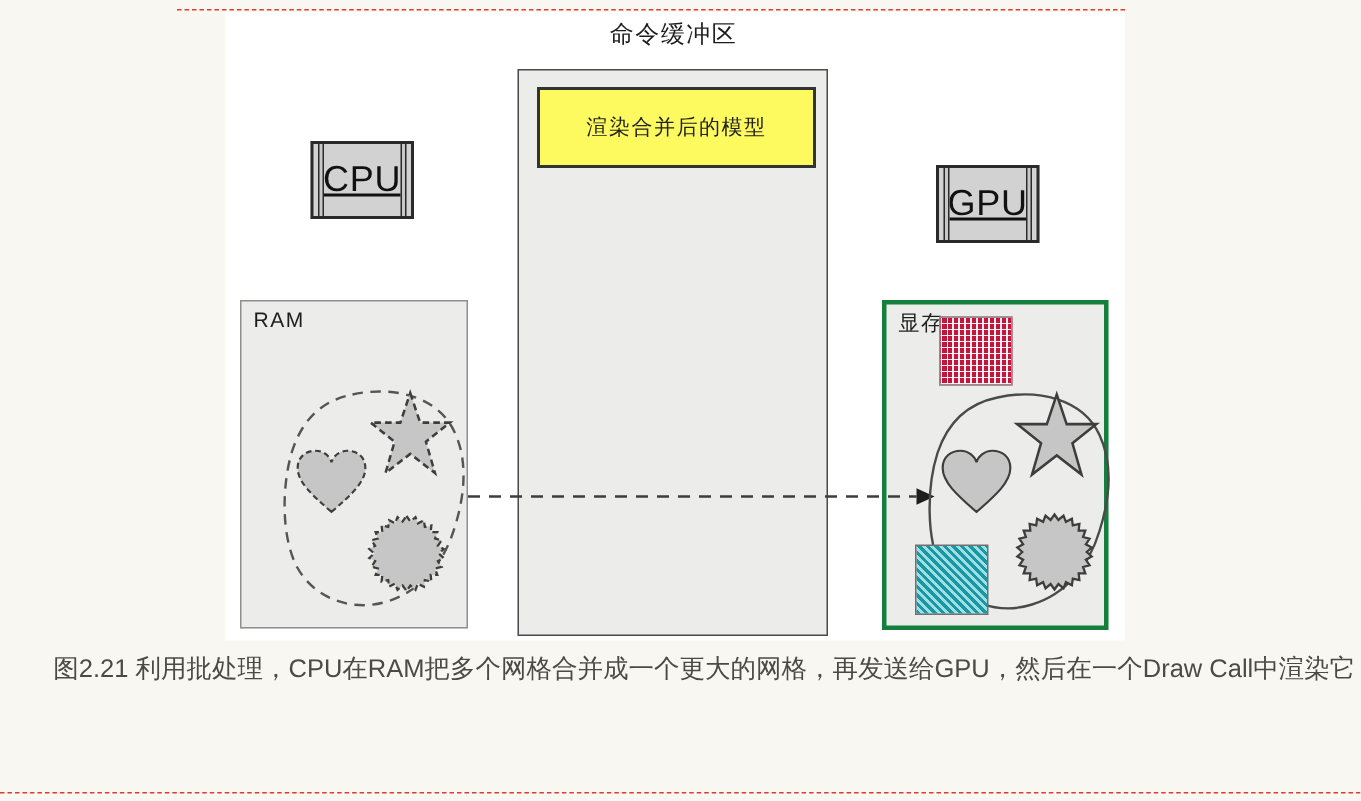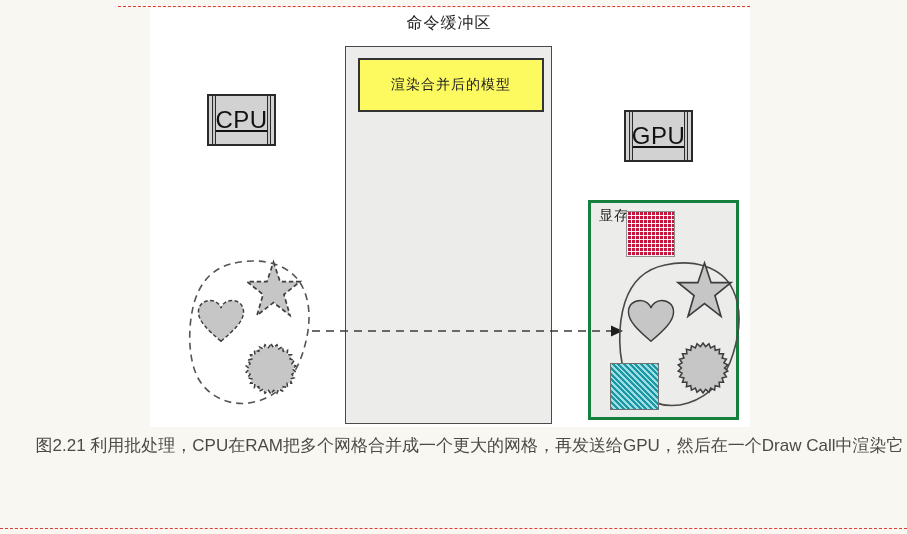--- a/index.html
+++ b/index.html
@@ -113,20 +113,23 @@
     <div class="rail right"></div>
     <span class="label">CPU</span>
   </div>
 
   <div id="gpu-chip" class="chip">
     <div class="rail left"></div>
     <div class="rail right"></div>
     <span class="label">GPU</span>
   </div>
 
+  <div id="ram-box" class="box">
+    <span class="mem-label">RAM</span>
+  </div>
 
   <div id="vram-box" class="box">
     <span class="mem-label">显存</span>
   </div>
 
   <svg id="shape-overlay" viewBox="0 0 907 534" xmlns="http://www.w3.org/2000/svg">
     <defs>
       <path id="heart" d="M50 86 C22 62 3 44 3 25 C3 9 15 1 28 1 C39 1 48 9 50 17 C52 9 61 1 72 1 C85 1 97 9 97 25 C97 44 78 62 50 86 Z"></path>
       <polygon id="star" points="50,0 62,34 98,34 69,56 80,92 50,70 20,92 31,56 2,34 38,34"></polygon>
       <polygon id="burst" points="50.0,0.0 55.2,7.3 62.0,1.5 65.2,9.8 73.2,5.7 74.4,14.6 83.2,12.6 82.2,21.5 91.1,21.6 88.1,30.0 96.8,32.3 91.8,39.7 99.6,44.0 93.0,50.0 99.6,56.0 91.8,60.3 96.8,67.7 88.1,70.0 91.1,78.4 82.2,78.5 83.2,87.4 74.4,85.4 73.2,94.3 65.2,90.2 62.0,98.5 55.2,92.7 50.0,100.0 44.8,92.7 38.0,98.5 34.8,90.2 26.8,94.3 25.6,85.4 16.8,87.4 17.8,78.5 8.9,78.4 11.9,70.0 3.2,67.7 8.2,60.3 0.4,56.0 7.0,50.0 0.4,44.0 8.2,39.7 3.2,32.3 11.9,30.0 8.9,21.6 17.8,21.5 16.8,12.6 25.6,14.6 26.8,5.7 34.8,9.8 38.0,1.5 44.8,7.3"></polygon>

